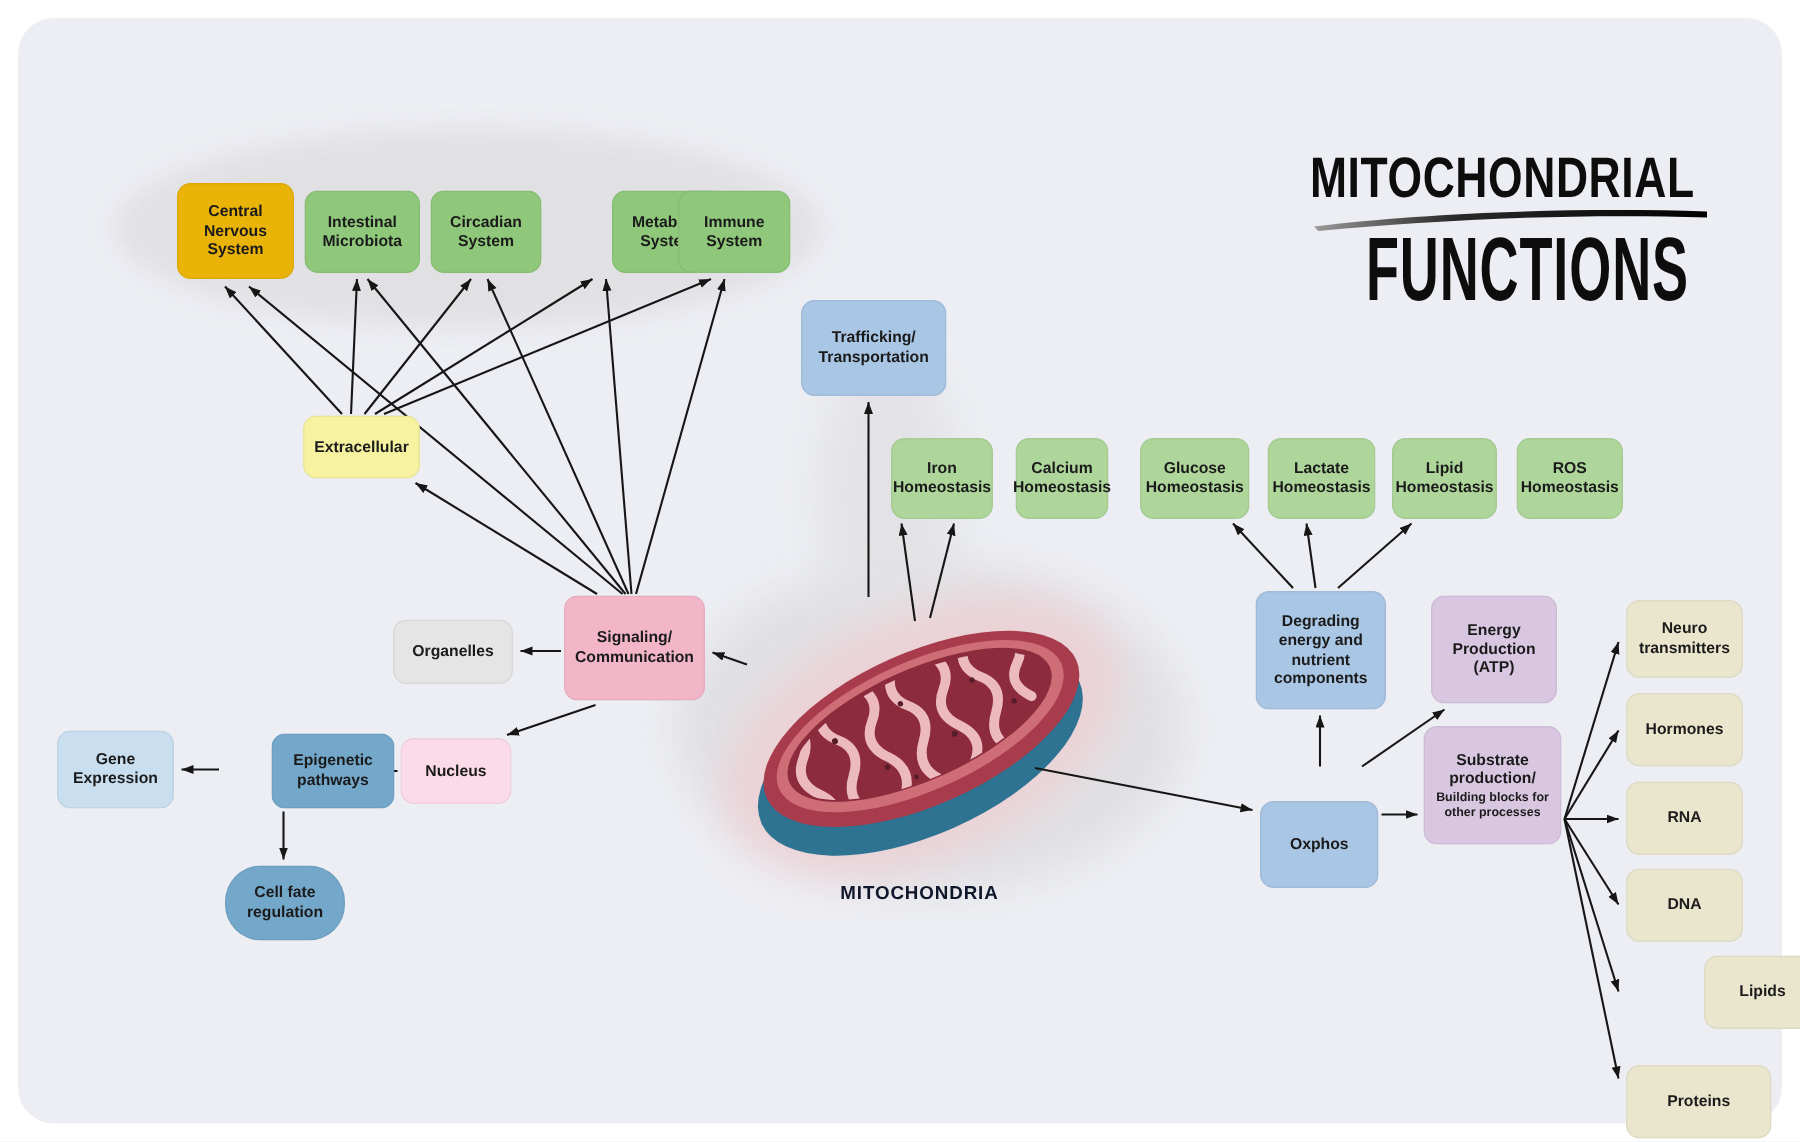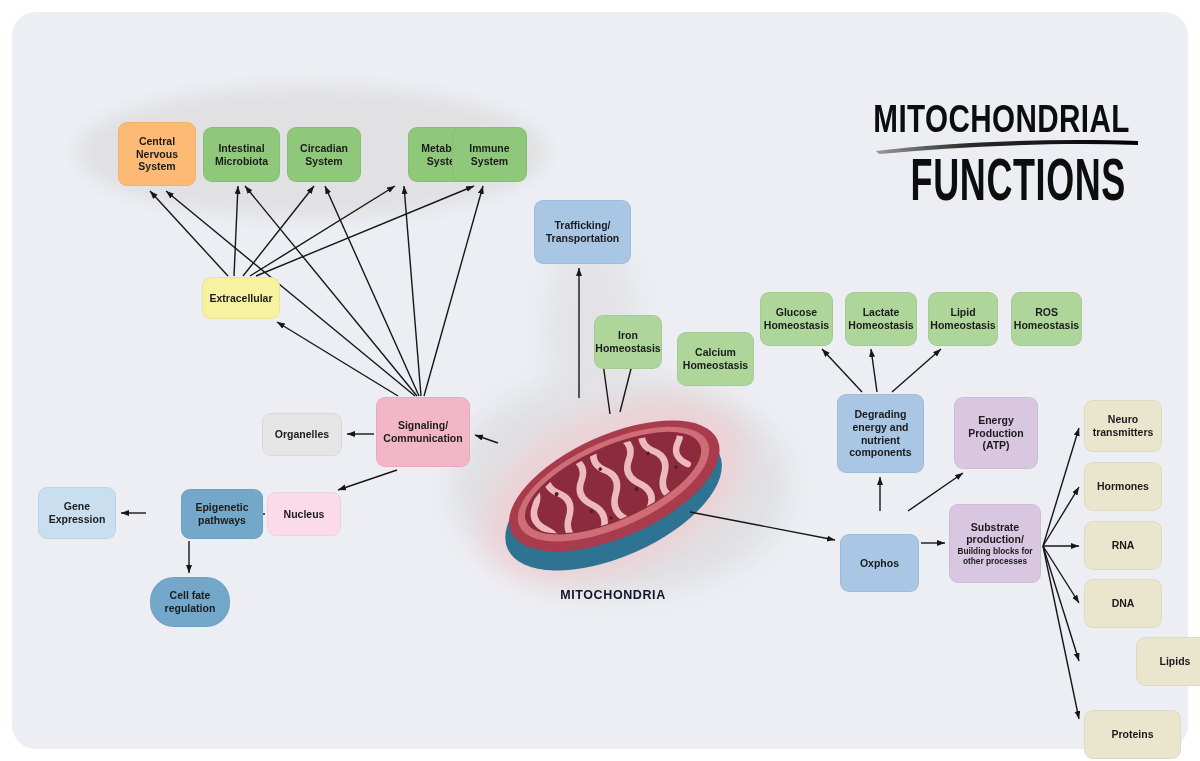--- a/index.html
+++ b/index.html
@@ -134,49 +134,49 @@
     <line x1="1043" y1="546" x2="1079" y2="603" marker-end="url(#ah)"></line>
     <line x1="1043" y1="546" x2="1079" y2="661" marker-end="url(#ah)"></line>
     <line x1="1043" y1="546" x2="1079" y2="719" marker-end="url(#ah)"></line>
   </g>
 </svg>
 
 <div class="title1">MITOCHONDRIAL</div>
 <div class="title2">FUNCTIONS</div>
 <div class="mito-label">MITOCHONDRIA</div>
 
-<div class="node" style="left: 118px; top: 122px; width: 78px; height: 64px; background: #fdba74;">Central Nervous System</div>
+<div class="node" style="left: 118px; top: 122px; width: 78px; height: 64px; background: #eab308;">Central Nervous System</div>
 <div class="node" style="left: 203px; top: 127px; width: 77px; height: 55px; background: rgb(143, 200, 123);">Intestinal Microbiota</div>
 <div class="node" style="left: 287px; top: 127px; width: 74px; height: 55px; background: rgb(143, 200, 123);">Circadian System</div>
 <div class="node" style="left: 368px; top: 127px; width: 75px; height: 55px; background: rgb(143, 200, 123); margin-left: 40px;">Metabolic System</div>
 <div class="node" style="left: 452px; top: 127px; width: 75px; height: 55px; background: rgb(143, 200, 123);">Immune System</div>
 
 <div class="node" style="left: 202px; top: 277px; width: 78px; height: 42px; background: rgb(246, 242, 160);">Extracellular</div>
 
 <div class="node" style="left: 534px; top: 200px; width: 97px; height: 64px; background: rgb(169, 198, 228);">Trafficking/ Transportation</div>
 
-<div class="node" style="left: 594px; top: 292px; width: 68px; height: 54px; background: rgb(174, 214, 155); margin-top: 23px;">Iron Homeostasis</div>
-<div class="node" style="left: 677px; top: 292px; width: 77px; height: 54px; background: rgb(174, 214, 155); margin-top: 40px;">Calcium Homeostasis</div>
+<div class="node" style="left: 594px; top: 292px; width: 68px; height: 54px; background: rgb(174, 214, 155);">Iron Homeostasis</div>
+<div class="node" style="left: 677px; top: 292px; width: 62px; height: 54px; background: rgb(174, 214, 155);">Calcium Homeostasis</div>
 <div class="node" style="left: 760px; top: 292px; width: 73px; height: 54px; background: rgb(174, 214, 155);">Glucose Homeostasis</div>
 <div class="node" style="left: 845px; top: 292px; width: 72px; height: 54px; background: rgb(174, 214, 155);">Lactate Homeostasis</div>
 <div class="node" style="left: 928px; top: 292px; width: 70px; height: 54px; background: rgb(174, 214, 155);">Lipid Homeostasis</div>
 <div class="node" style="left: 1011px; top: 292px; width: 71px; height: 54px; background: rgb(174, 214, 155);">ROS Homeostasis</div>
 
 <div class="node" style="left: 376px; top: 397px; width: 94px; height: 70px; background: rgb(242, 182, 200);">Signaling/ Communication</div>
 <div class="node" style="left: 262px; top: 413px; width: 80px; height: 43px; background: #e5e5e5;">Organelles</div>
 <div class="node" style="left: 267px; top: 492px; width: 74px; height: 44px; background: rgb(251, 219, 231);">Nucleus</div>
 <div class="node" style="left: 148px; top: 489px; width: 82px; height: 50px; background: rgb(116, 168, 203); margin-left: 33px;">Epigenetic pathways</div>
 <div class="node" style="left: 38px; top: 487px; width: 78px; height: 52px; background: rgb(201, 223, 240);">Gene Expression</div>
 <div class="node" style="left: 150px; top: 577px; width: 80px; height: 50px; background: rgb(116, 168, 203); border-radius: 24px;">Cell fate regulation</div>
 
 <div class="node" style="left: 837px; top: 394px; width: 87px; height: 79px; background: rgb(169, 198, 228);">Degrading energy and nutrient components</div>
 <div class="node" style="left: 954px; top: 397px; width: 84px; height: 72px; background: rgb(217, 199, 225);">Energy Production (ATP)</div>
 <div class="node" style="left: 840px; top: 514px; width: 79px; height: 58px; background: rgb(169, 198, 228); margin-top: 20px;">Oxphos</div>
 
-<div class="node" style="left: 949px; top: 504px; width: 92px; height: 79px; background: rgb(217, 199, 225);">
+<div class="node" style="left: 949px; top: 484px; width: 92px; height: 79px; background: rgb(217, 199, 225);">
   <span>Substrate production/</span>
   <span class="sub">Building blocks for other processes</span>
 </div>
 
 <div class="node" style="left: 1084px; top: 400px; width: 78px; height: 52px; background: rgb(234, 230, 206);">Neuro transmitters</div>
 <div class="node" style="left: 1084px; top: 462px; width: 78px; height: 49px; background: rgb(234, 230, 206);">Hormones</div>
 <div class="node" style="left: 1084px; top: 521px; width: 78px; height: 49px; background: rgb(234, 230, 206);">RNA</div>
 <div class="node" style="left: 1084px; top: 579px; width: 78px; height: 49px; background: rgb(234, 230, 206);">DNA</div>
 <div class="node" style="left: 1136px; top: 637px; width: 78px; height: 49px; background: rgb(234, 230, 206);">Lipids</div>
 <div class="node" style="left: 1084px; top: 710px; width: 97px; height: 49px; background: rgb(234, 230, 206);">Proteins</div>

